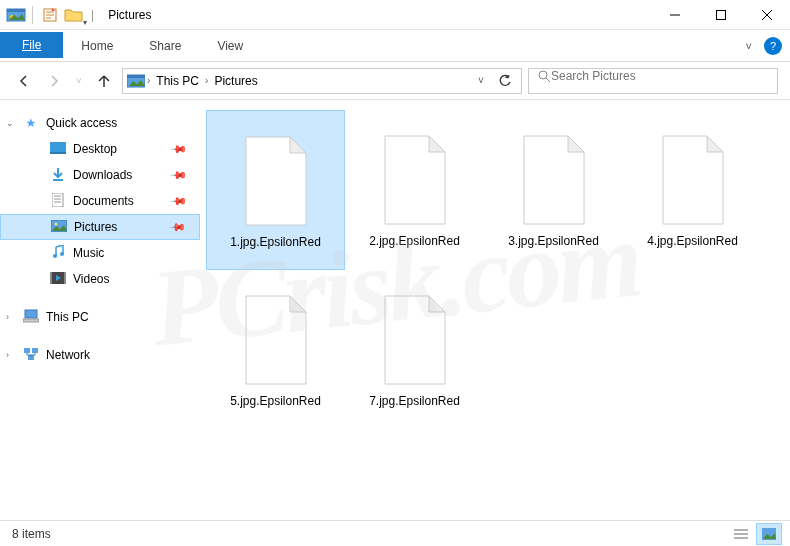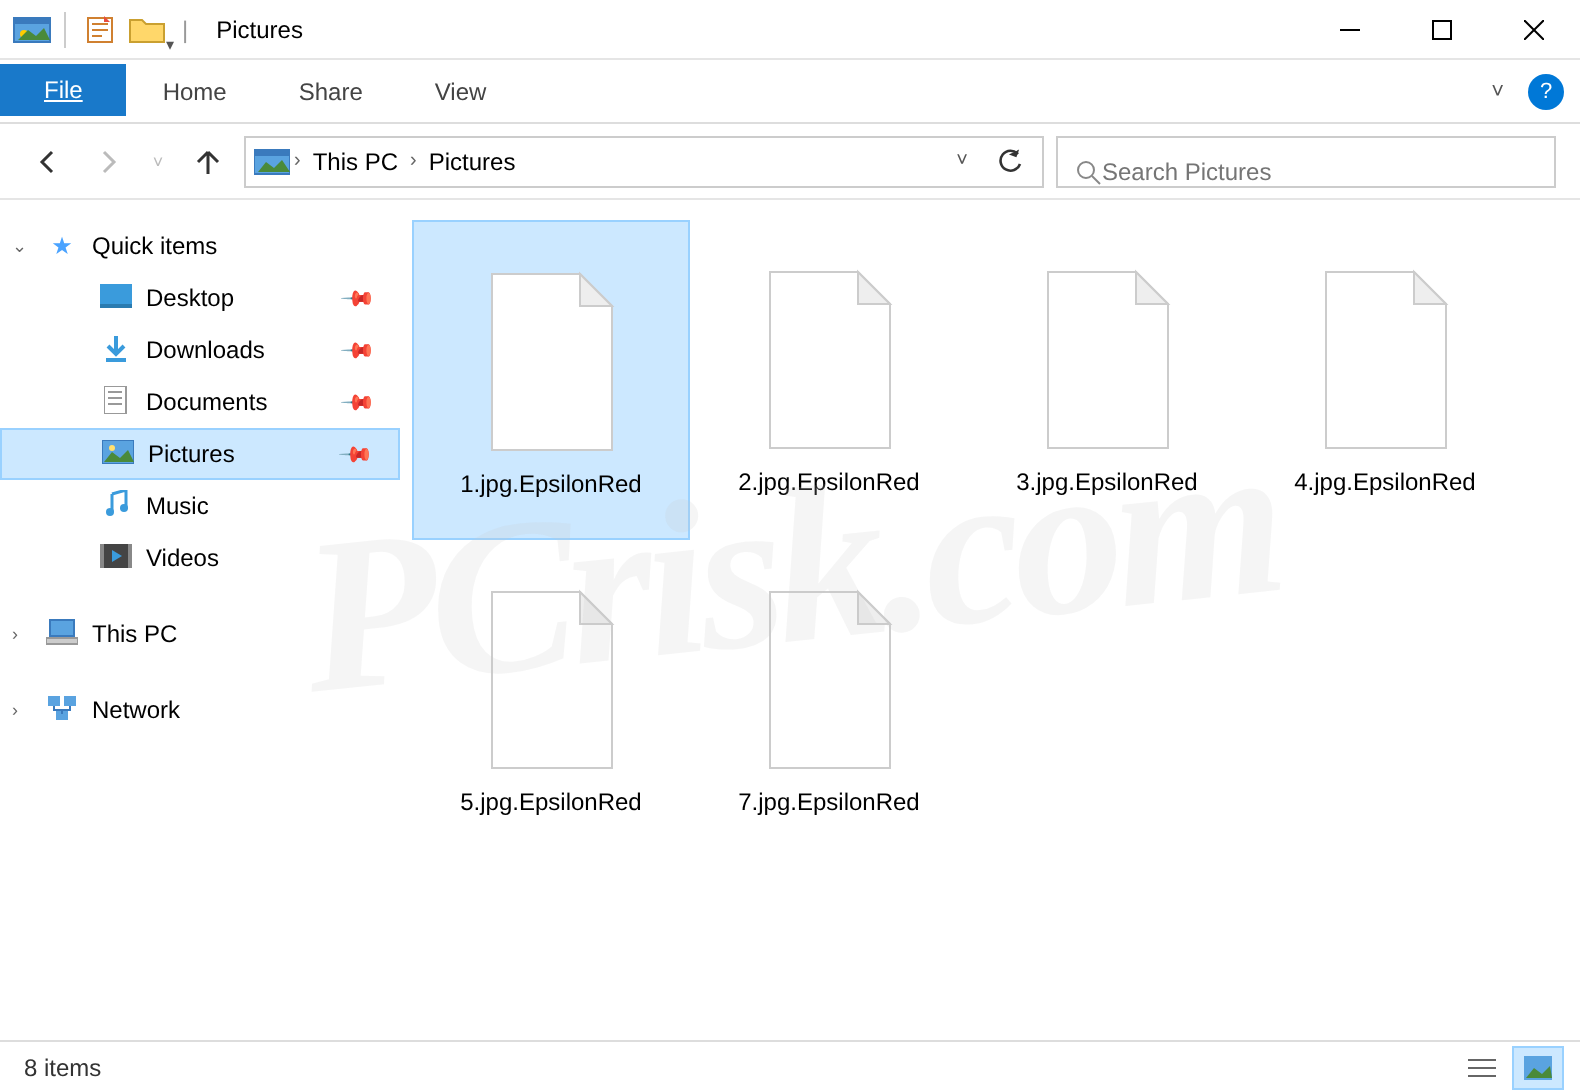--- a/index.html
+++ b/index.html
@@ -24,21 +24,21 @@
 .help-icon { width: 18px; height: 18px; background: #0078d7; border-radius: 50%; color: #fff; font-size: 11px; display: flex; align-items: center; justify-content: center; }
 
 
 .addr-row { height: 38px; display: flex; align-items: center; padding: 0 12px; border-bottom: 1px solid #e5e5e5; gap: 6px; }
 .nav-btn { width: 24px; height: 24px; display: flex; align-items: center; justify-content: center; color: #555; }
 .nav-disabled { color: #bbb; }
 .addr-box { flex: 1; height: 26px; border: 1px solid #ccc; display: flex; align-items: center; padding: 0 4px; background: #fff; }
 .addr-icon { width: 18px; height: 14px; }
 .bc-part { font-size: 12px; color: #000; padding: 0 4px; }
 .bc-chev { color: #666; font-size: 10px; padding: 0 2px; }
-.search-box { width: 250px; height: 26px; border: 1px solid #ccc; display: flex; align-items: flex-end; padding: 0 8px; background: #fff; }
+.search-box { width: 250px; height: 26px; border: 1px solid #ccc; display: flex; align-items: flex-start; padding: 0 8px; background: #fff; }
 .search-box input { border: none; outline: none; flex: 1; font-size: 12px; color: #666; }
 
 
 .body { display: flex; height: calc(546px - 30px - 32px - 38px - 26px); }
 .sidebar { width: 200px; padding: 10px 0; overflow: hidden; }
 .side-item { height: 26px; display: flex; align-items: center; padding-left: 22px; font-size: 12px; position: relative; }
 .side-sub { padding-left: 49px; }
 .side-sel { background: #cce8ff; border: 1px solid #99d1ff; }
 .pin { position: absolute; right: 14px; color: #888; font-size: 11px; transform: rotate(45deg); }
 .side-icon { width: 18px; text-align: center; margin-right: 6px; }
@@ -166,21 +166,21 @@
       </svg>
     <input placeholder="Search Pictures" style="">
   </div>
 </div>
 
 <div class="body">
   <div class="sidebar">
     <div class="side-item">
       <span class="side-chev">⌄</span>
       <span class="side-icon" style="color:#4aa3ff;">★</span>
-      <span>Quick items</span>
+      <span>Quick access</span>
     </div>
     <div id="side-items">
         <div class="side-item side-sub">
           <span class="side-icon"><svg width="16" height="12" viewBox="0 0 16 12">
               <rect x="0" y="0" width="16" height="10" fill="#3a9bdc"></rect>
               <rect x="0" y="10" width="16" height="2" fill="#2a7bb0"></rect>
             </svg></span>
           <span>Desktop</span>
           <span class="pin">📌</span>
         </div>

